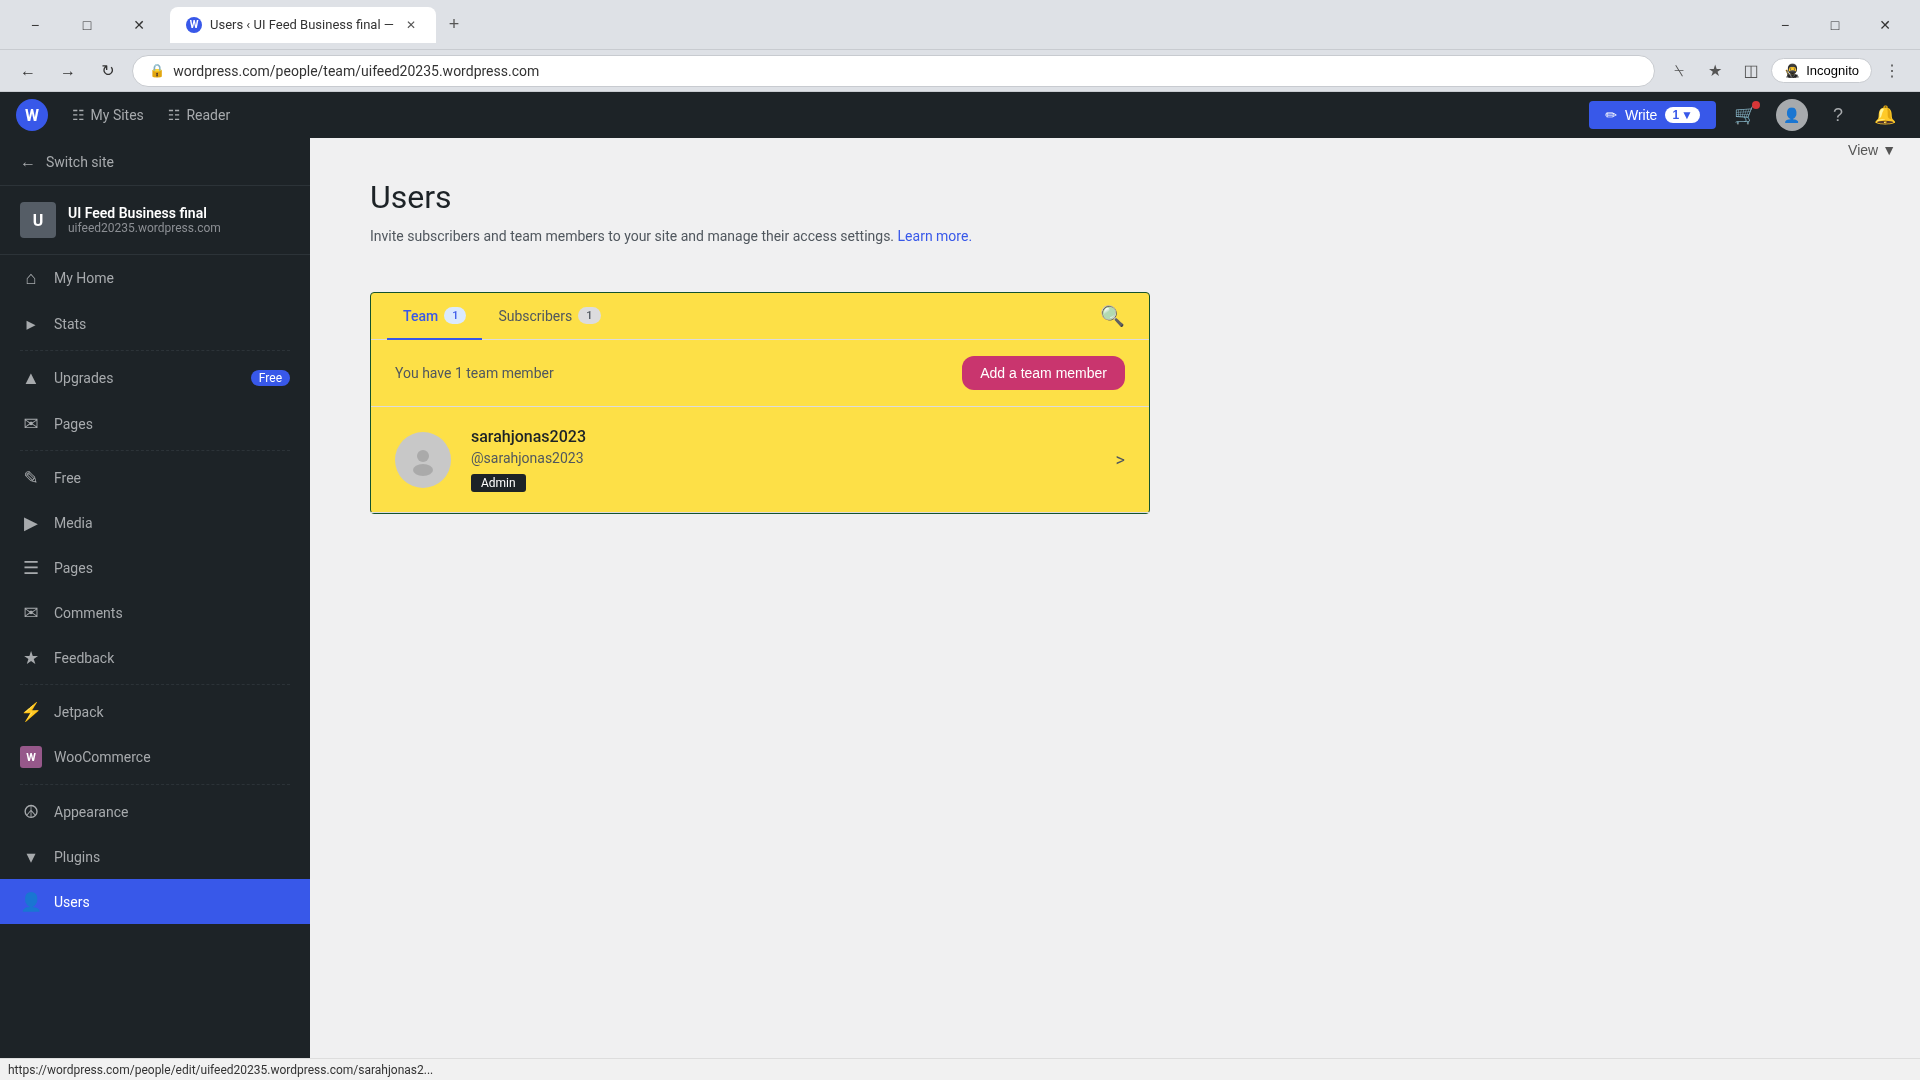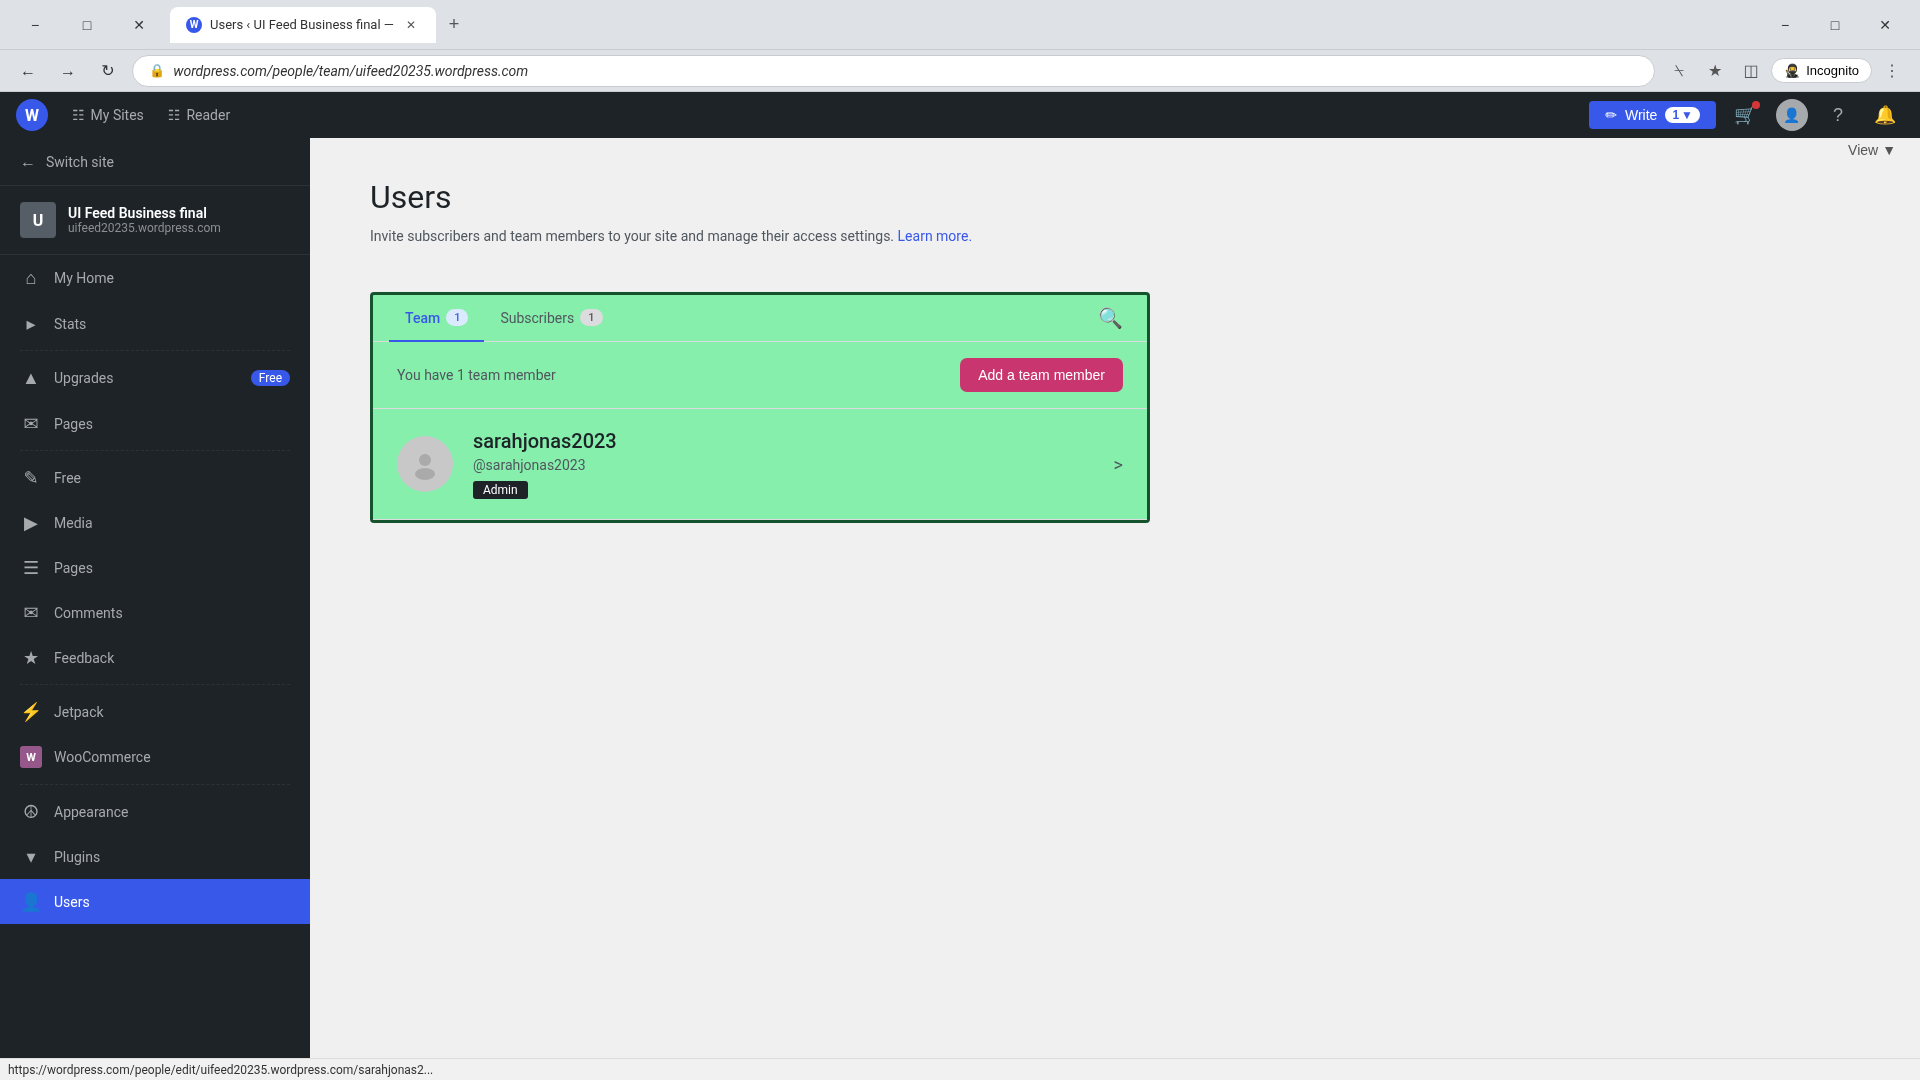--- a/index.html
+++ b/index.html
@@ -92,21 +92,21 @@
       background: white;
       border-radius: 20px;
       height: 32px;
       display: flex;
       align-items: center;
       padding: 0 16px;
       gap: 8px;
       border: 1px solid #c8cbd0;
     }
     .address-bar .lock-icon { color: #555; font-size: 13px; }
-    .address-text { font-size: 14px; color: #333; font-style: italic; }
+    .address-text { font-size: 14px; color: #333; }
     .address-bar-actions {
       display: flex; align-items: center; gap: 4px;
     }
     .addr-action-btn {
       width: 32px; height: 32px;
       border-radius: 50%; border: none; background: transparent;
       cursor: pointer; display: flex; align-items: center; justify-content: center;
       font-size: 16px; color: #555;
     }
     .incognito-btn {
@@ -289,22 +289,22 @@
     }
     .page-desc {
       font-size: 14px;
       color: #50575e;
       margin-bottom: 48px;
     }
     .page-desc a { color: #3858e9; text-decoration: none; }
 
     
     .tabs-container {
-      background: #86efac;
-      border: 3px solid #14532d;
+      background: #fde047;
+      border: 1px solid #14532d;
       border-radius: 4px;
     }
     .tabs-header {
       display: flex;
       align-items: center;
       border-bottom: 1px solid #dcdcde;
       padding: 0 16px;
       position: relative;
     }
     .tab-item {
@@ -347,21 +347,21 @@
       align-items: center;
       justify-content: space-between;
       padding: 16px 24px;
       border-bottom: 1px solid #dcdcde;
     }
     .team-count-text { font-size: 14px; color: #50575e; }
     .add-member-btn {
       background: #c9356e;
       color: white;
       border: none;
-      border-radius: 7px;
+      border-radius: 12px;
       padding: 9px 18px;
       font-size: 14px;
       cursor: pointer;
       font-weight: 500;
       margin-left: 32px;
     }
 
     
     .user-row {
       display: flex;
@@ -374,21 +374,21 @@
     .user-avatar-large {
       width: 56px; height: 56px;
       background: #c8c8c8;
       border-radius: 50%;
       display: flex; align-items: center; justify-content: center;
       margin-right: 20px;
       flex-shrink: 0;
     }
     .user-avatar-large svg { width: 32px; height: 32px; fill: #888; }
     .user-info { flex: 1; }
-    .user-name { font-size: 20px; color: #1d2327; font-weight: 500; margin-bottom: 4px; }
+    .user-name { font-size: 16px; color: #1d2327; font-weight: 500; margin-bottom: 4px; }
     .user-handle { font-size: 14px; color: #50575e; margin-bottom: 6px; }
     .user-role-badge {
       display: inline-block;
       background: #1d2327;
       color: white;
       border-radius: 3px;
       padding: 2px 10px;
       font-size: 12px;
     }
     .user-row-arrow {

